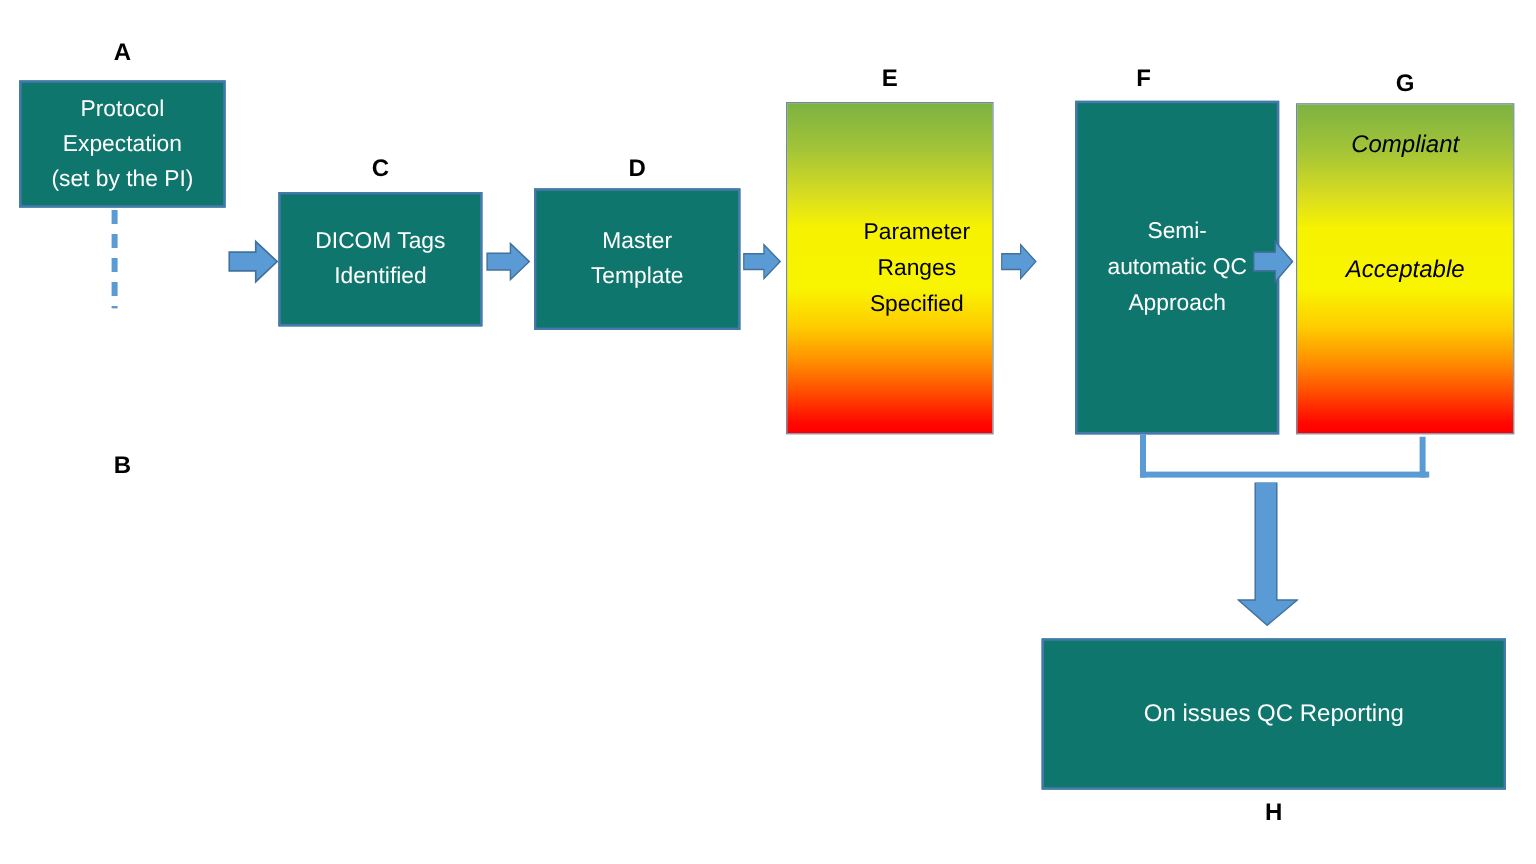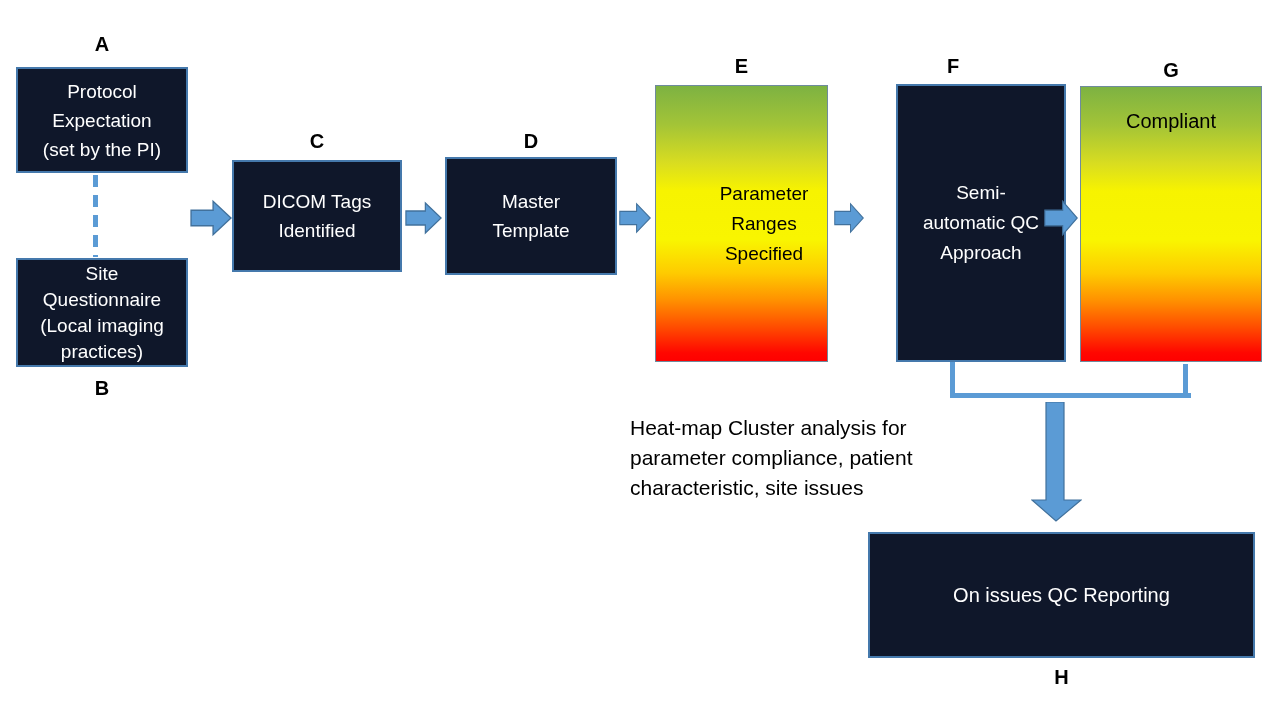--- a/index.html
+++ b/index.html
@@ -9,21 +9,21 @@
   }
   #canvas {
     position: relative;
     width: 1280px;
     height: 720px;
     background: #ffffff;
     overflow: hidden;
   }
   .box-blue {
     position: absolute;
-    background: #0f172a;
+    background: #0f766e;
     border: 2px solid #4579AC;
     box-sizing: border-box;
     color: #ffffff;
     display: flex;
     align-items: center;
     justify-content: center;
     text-align: center;
     white-space: pre-line;
   }
   .box-grad {
@@ -72,21 +72,21 @@
   }
   .arrow-svg { position: absolute; }
 
   
   #box-a { left:16px;  top:67px;  width:172px; height:106px; font-size:19px; line-height:29px; }
   #box-b { left:16px;  top:258px; width:172px; height:109px; font-size:19px; line-height:26px; }
   #box-c { left:232px; top:160px; width:170px; height:112px; font-size:19px; line-height:29px; }
   #box-d { left:445px; top:157px; width:172px; height:118px; font-size:19px; line-height:29px; }
   #box-e { left:655px; top:85px;  width:173px; height:277px; font-size:19px; line-height:30px; }
   #box-f { left:868px; top:84px;  width:170px; height:278px; font-size:19px; line-height:30px;margin-left:28px; }
-  #box-g { left:1080px;top:86px;  width:182px; height:276px; }
+  #box-g { left:1080px;top:86px;  width:182px; height:276px;font-style:italic; }
   #box-h { left:868px; top:532px; width:387px; height:126px; font-size:20px; }
 
   #label-a { left:16px;   top:33px;  width:172px; }
   #label-b { left:16px;   top:377px; width:172px; }
   #label-c { left:232px;  top:130px; width:170px; }
   #label-d { left:445px;  top:130px; width:172px; }
   #label-e { left:655px;  top:55px;  width:173px; }
   #label-f { left:868px;  top:55px;  width:170px; }
   #label-g { left:1080px; top:59px;  width:182px; }
   #label-h { left:868px;  top:666px; width:387px; }
@@ -133,38 +133,35 @@
   <div class="node-label" id="label-c">C</div>
   <div class="node-label" id="label-d">D</div>
   <div class="node-label" id="label-e">E</div>
   <div class="node-label" id="label-f">F</div>
   <div class="node-label" id="label-g">G</div>
   <div class="node-label" id="label-h">H</div>
 
   <div class="box-blue" id="box-a">Protocol
 Expectation
 (set by the PI)</div>
-  <div class="box-blue" id="box-b">Site
-Questionnaire
-(Local imaging
-practices)</div>
   <div class="box-blue" id="box-c">DICOM Tags
 Identified</div>
   <div class="box-blue" id="box-d">Master
 Template</div>
   <div class="box-blue" id="box-f">Semi-
 automatic QC
 Approach</div>
   <div class="box-blue" id="box-h">On issues QC Reporting</div>
 
   <div class="box-grad grad-center" id="box-e">Parameter
 Ranges
 Specified</div>
   <div class="box-grad" id="box-g">
     <div class="g-level" id="g-level-0">Compliant</div>
+    <div class="g-level" id="g-level-1">Acceptable</div>
   </div>
 
   <div id="dash-ab"></div>
 
   <svg class="arrow-svg" id="arrow-ab-c" viewBox="0 0 40 34" preserveAspectRatio="none">
     <polygon points="1,10 22,10 22,2 39,17 22,32 22,24 1,24" fill="#5B9BD5" stroke="#41719C" stroke-width="1.3"></polygon>
   </svg>
   <svg class="arrow-svg" id="arrow-c-d" viewBox="0 0 40 34" preserveAspectRatio="none">
     <polygon points="1,10 22,10 22,2 39,17 22,32 22,24 1,24" fill="#5B9BD5" stroke="#41719C" stroke-width="1.3"></polygon>
   </svg>
@@ -179,17 +176,14 @@
   </svg>
 
   <div class="line" id="line-f-drop"></div>
   <div class="line" id="line-bar"></div>
   <div class="line" id="line-g-drop"></div>
 
   <svg class="arrow-svg" id="arrow-down" viewBox="0 0 51 120" preserveAspectRatio="none">
     <polygon points="15,0 33,0 33,98 50,98 25,119 1,98 15,98" fill="#5B9BD5" stroke="#41719C" stroke-width="1.2"></polygon>
   </svg>
 
-  <div id="note">Heat-map Cluster analysis for
-parameter compliance, patient
-characteristic, site issues</div>
 
 </div>
 
 </body></html>

